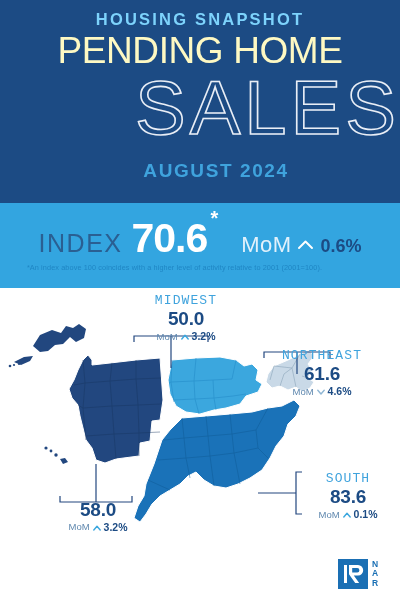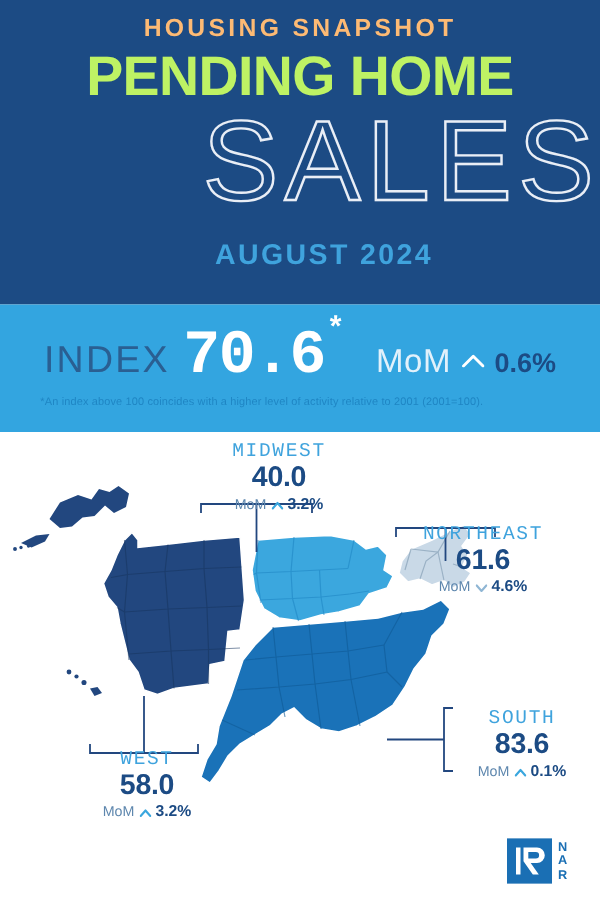--- a/index.html
+++ b/index.html
@@ -26,33 +26,33 @@
     width: 400px;
     height: 203px;
     background: #1c4b84;
     overflow: hidden;
   }
   .kicker {
     position: absolute;
     left: 0; top: 10px;
     width: 400px;
     text-align: center;
-    color: #fdba74;
+    color: #7dd3fc;
     font-size: 16.5px;
     font-weight: 700;
     letter-spacing: 2.2px;
   }
   .title-main {
     position: absolute;
     left: 0; top: 32px;
     width: 400px;
     text-align: center;
-    color: #bef264;
+    color: #fef9c3;
     font-size: 37px;
-    font-weight: 700;
+    font-weight: 400;
     letter-spacing: -0.4px;
     line-height: 1;
   }
   .title-sales {
     position: absolute;
     left: 0; top: 70px;
     width: 400px;
     text-align: right;
     color: transparent;
     font-size: 76px;
@@ -98,21 +98,20 @@
   }
   .index-val-wrap {
     position: relative;
     margin-left: 9px;
   }
   .index-val {
     color: #ffffff;
     font-size: 41px;
     font-weight: 700;
     letter-spacing: -1px;
-    font-family: Liberation Mono, monospace;
   }
   .index-star {
     position: absolute;
     top: -8px;
     right: -11px;
     color: #ffffff;
     font-size: 20px;
     font-weight: 700;
   }
   .band-mom {
@@ -374,21 +373,21 @@
         <path d="M296 205 L258 205"></path>
       </g>
       <g stroke="#22477f" stroke-width="1.2" fill="none">
         <path d="M60 208 L60 214 L132 214 L132 208"></path>
         <path d="M96 214 L96 176"></path>
       </g>
     </svg>
 
     <div class="callout co-midwest">
       <div class="region">MIDWEST</div>
-      <div class="value">40.0</div>
+      <div class="value">50.0</div>
       <div class="mom">
         <span class="mom-word">MoM</span>
         <span class="caret-sm">
           <svg width="8" height="6" viewBox="0 0 8 6">
               <path d="M0.8 5 L4 1.3 L7.2 5" fill="none" stroke="#3ba7de" stroke-width="1.4" stroke-linecap="round" stroke-linejoin="round"></path>
             </svg>
         </span>
         <span class="mom-pct">3.2%</span>
       </div>
     </div>
@@ -415,21 +414,20 @@
         <span class="caret-sm">
           <svg width="8" height="6" viewBox="0 0 8 6">
               <path d="M0.8 5 L4 1.3 L7.2 5" fill="none" stroke="#3ba7de" stroke-width="1.4" stroke-linecap="round" stroke-linejoin="round"></path>
             </svg>
         </span>
         <span class="mom-pct">0.1%</span>
       </div>
     </div>
 
     <div class="callout co-west">
-      <div class="region">WEST</div>
       <div class="value">58.0</div>
       <div class="mom">
         <span class="mom-word">MoM</span>
         <span class="caret-sm">
           <svg width="8" height="6" viewBox="0 0 8 6">
               <path d="M0.8 5 L4 1.3 L7.2 5" fill="none" stroke="#3ba7de" stroke-width="1.4" stroke-linecap="round" stroke-linejoin="round"></path>
             </svg>
         </span>
         <span class="mom-pct">3.2%</span>
       </div>

